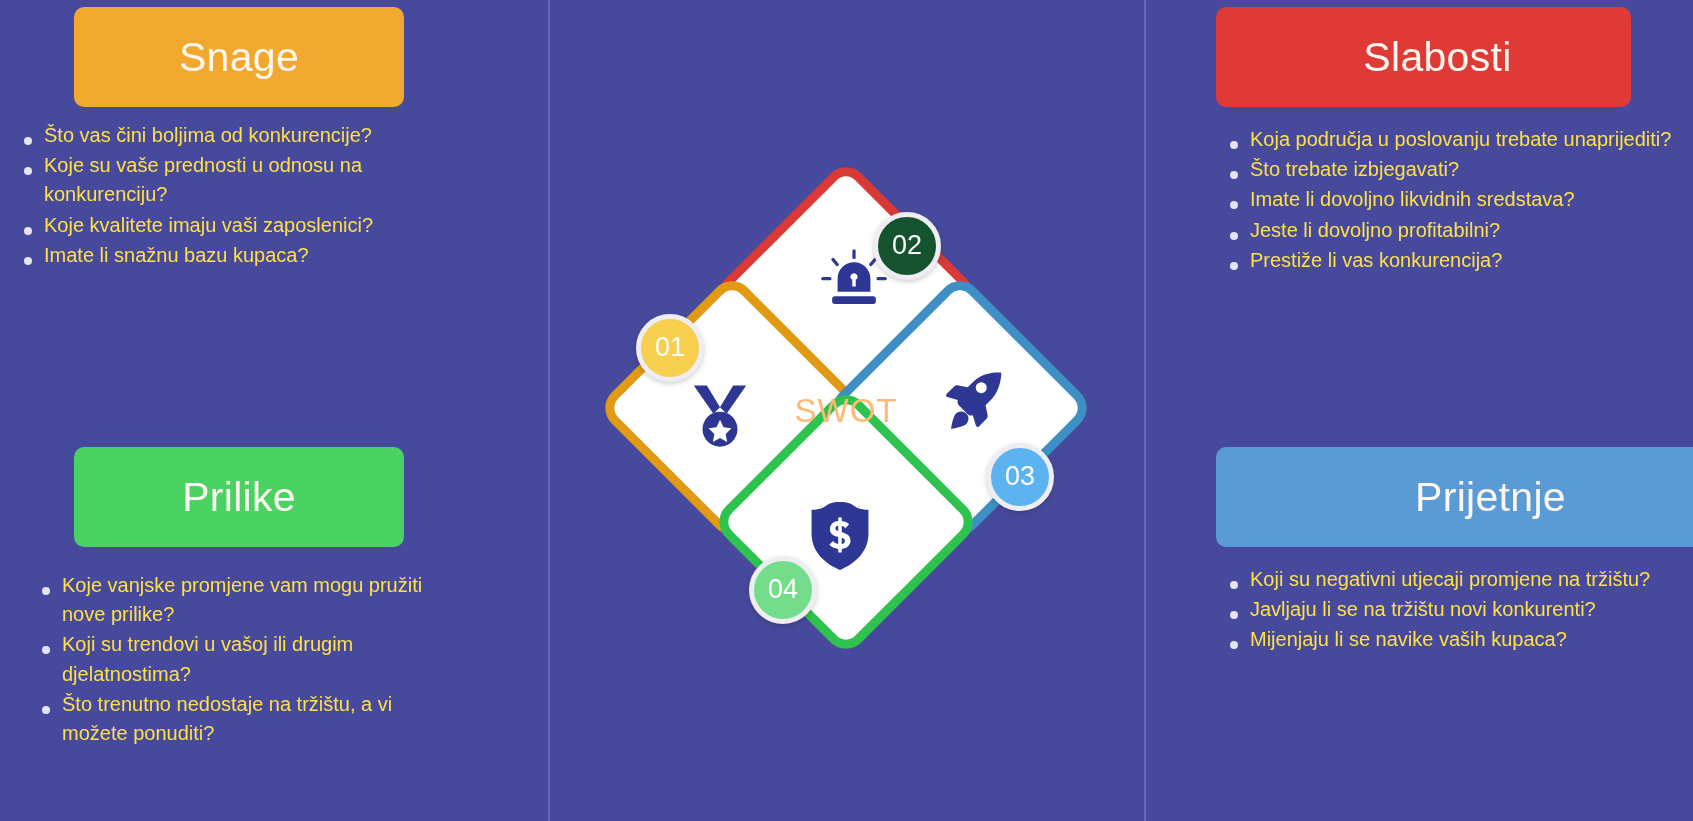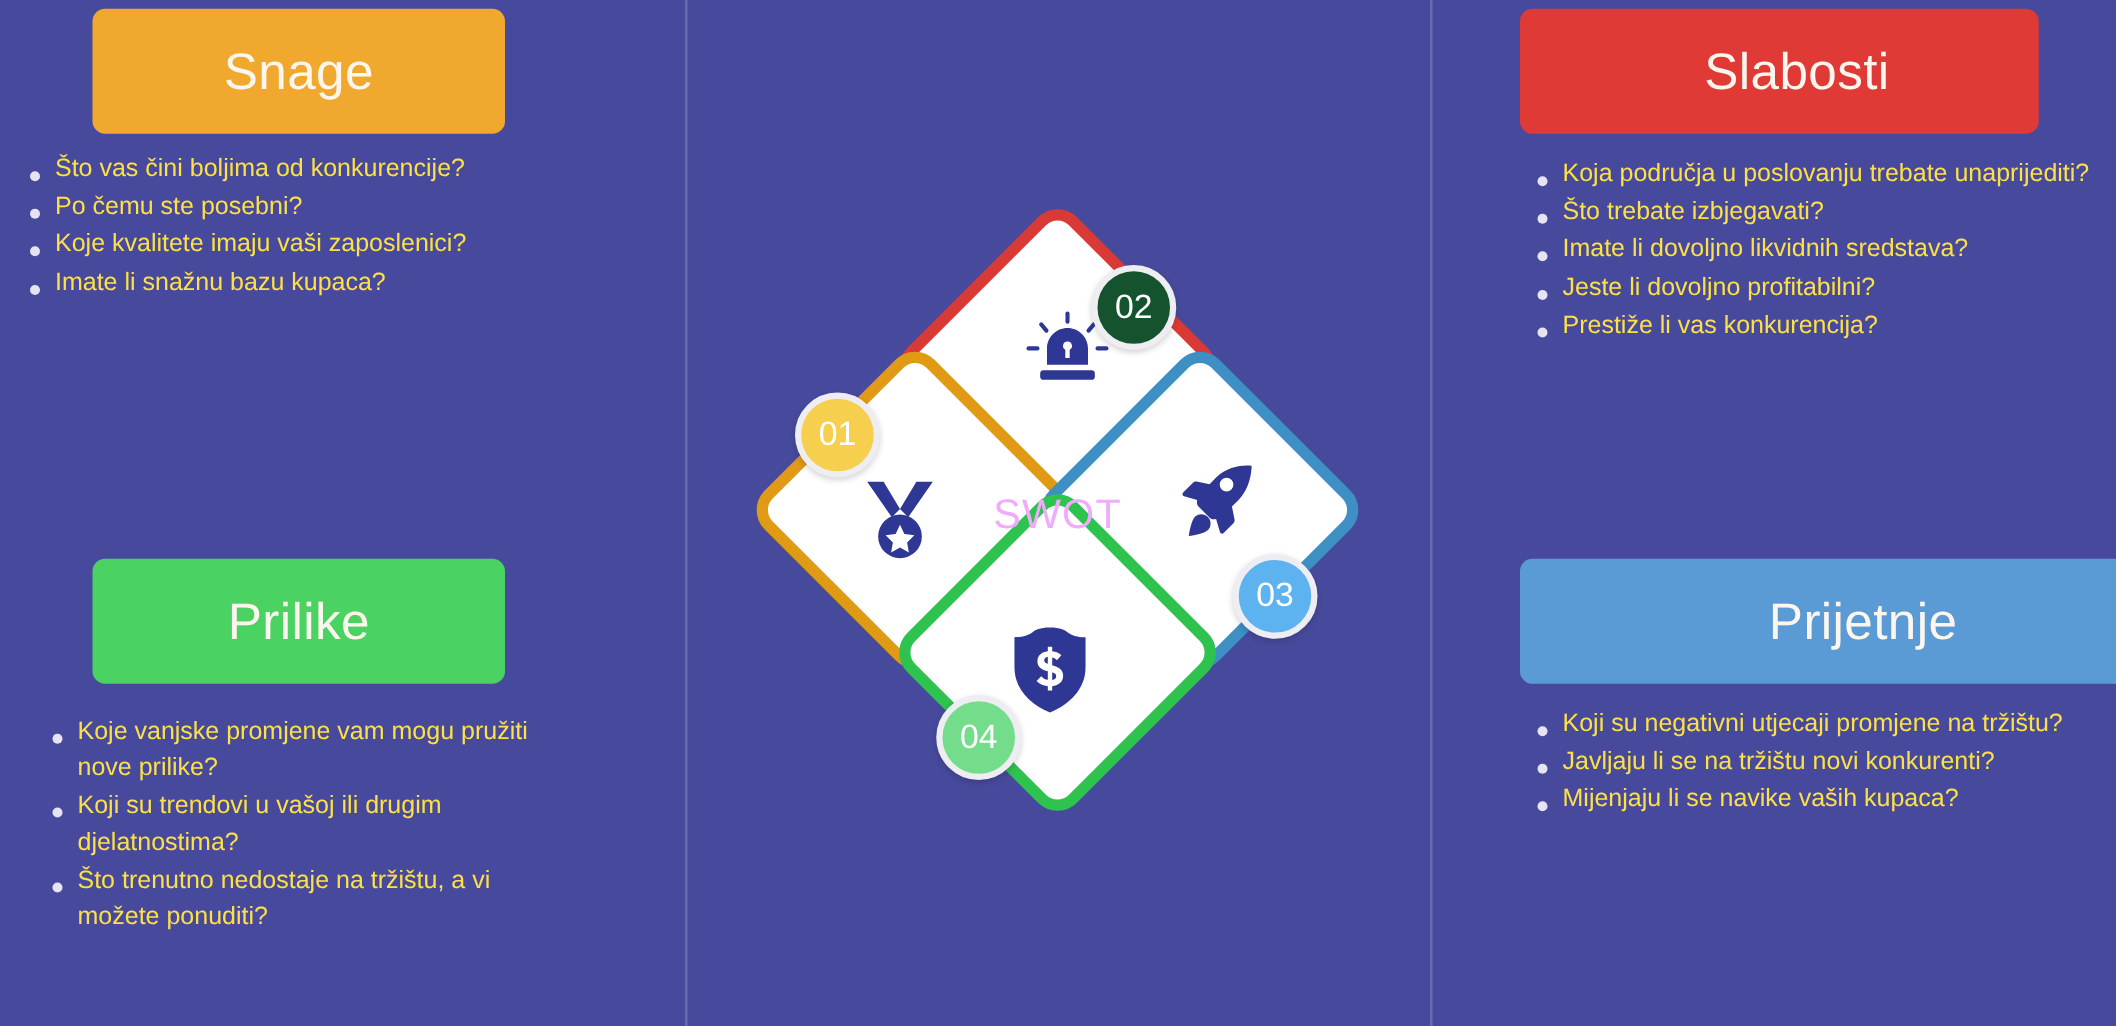--- a/index.html
+++ b/index.html
@@ -105,39 +105,39 @@
     z-index:5;
   }
   .badge.b01{left:5px;top:118px;background:#f7cf4e;}
   .badge.b02{left:242px;top:16px;background:#14532d;}
   .badge.b03{left:355px;top:247px;background:#5cb3f0;}
   .badge.b04{left:118px;top:360px;background:#73dd8b;}
 
   .swot-label{
     position:absolute;left:50%;top:50%;
     transform:translate(-50%,-50%);
-    font-size:33px;color:#f0abfc;
+    font-size:33px;color:#fdba74;
     letter-spacing:1px;
     z-index:6;
     white-space:nowrap;
   }
 </style>
 </head>
 <body>
 
 <div class="stage">
 
   <div class="divider left"></div>
   <div class="divider right"></div>
 
   <div class="quad q-tl">
     <div class="pill" style="background:#f0a92e">Snage</div>
     <ul class="points">
       <li>Što vas čini boljima od konkurencije?</li>
-      <li>Po čemu ste posebni?</li>
+      <li>Koje su vaše prednosti u odnosu na konkurenciju?</li>
       <li>Koje kvalitete imaju vaši zaposlenici?</li>
       <li>Imate li snažnu bazu kupaca?</li>
     </ul>
   </div>
 
   <div class="quad q-bl">
     <div class="pill" style="background:#4ad263">Prilike</div>
     <ul class="points">
       <li>Koje vanjske promjene vam mogu pružiti nove prilike?</li>
       <li>Koji su trendovi u vašoj ili drugim djelatnostima?</li>

